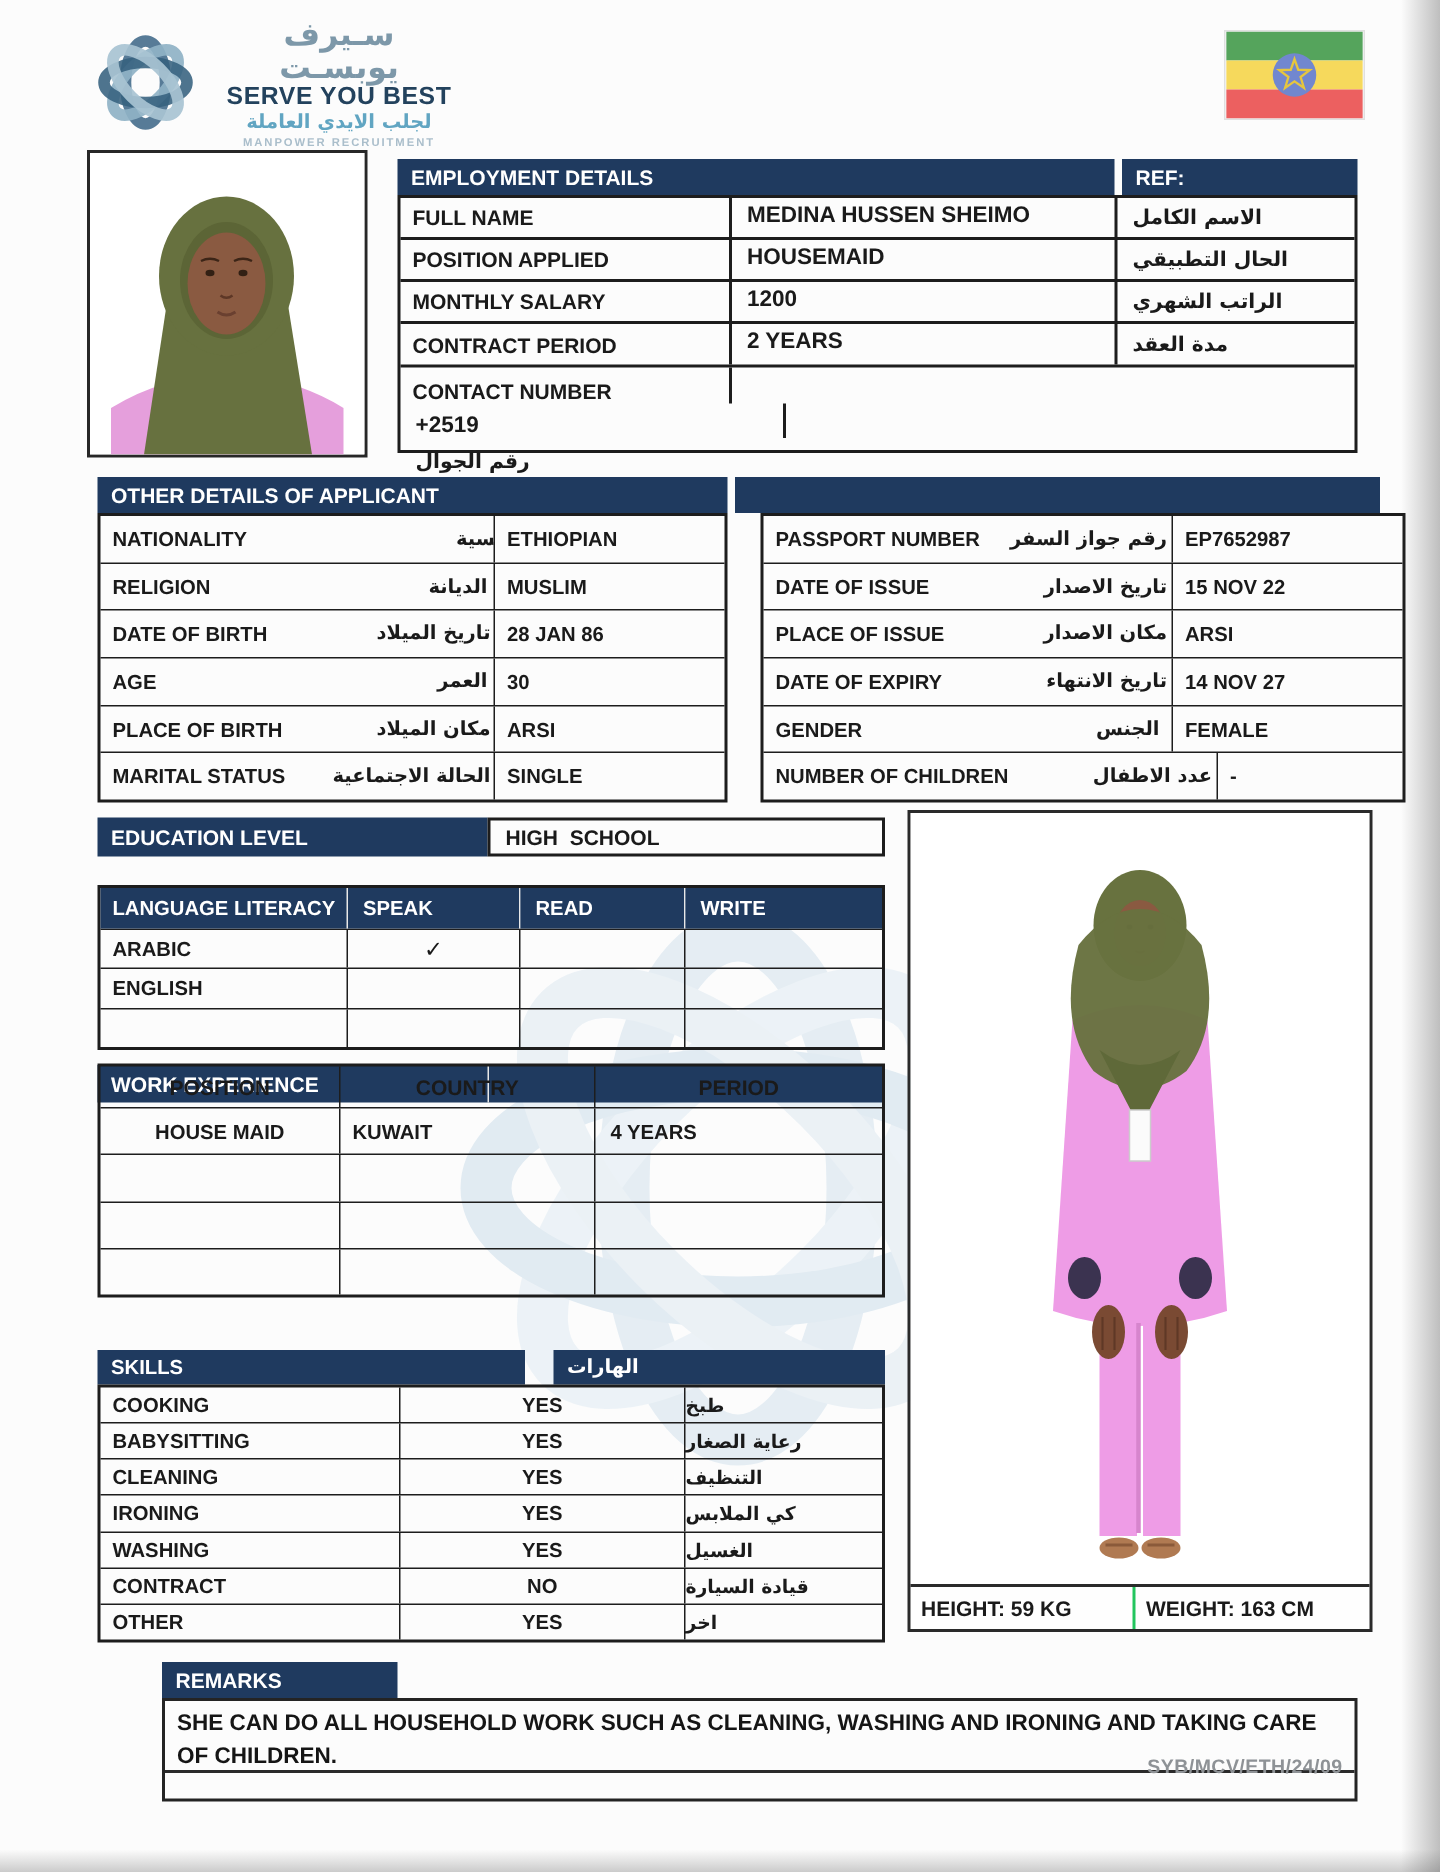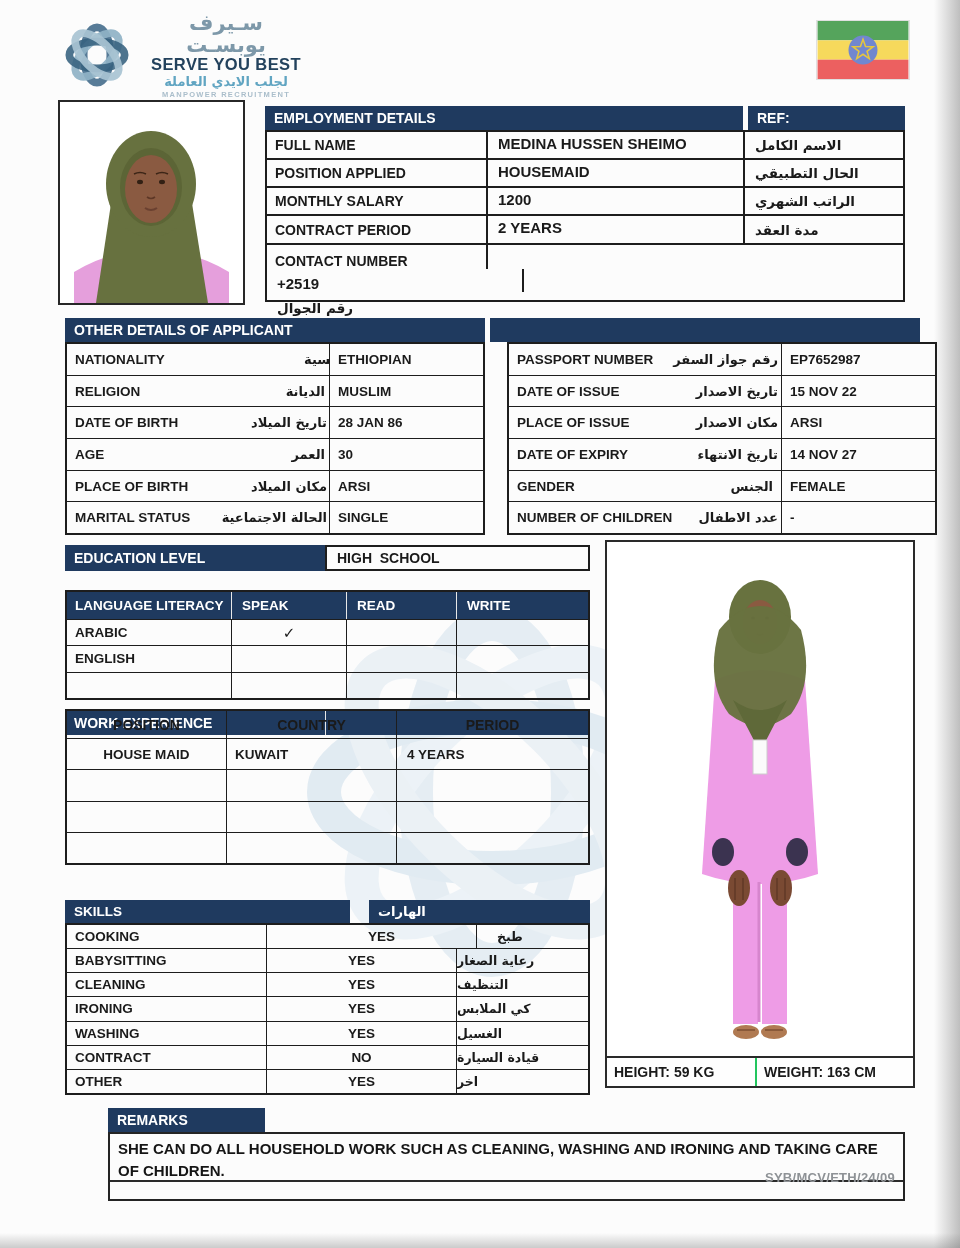--- a/index.html
+++ b/index.html
@@ -243,21 +243,21 @@
       <div class="od-value">14 NOV 27</div>
     </div>
     <div class="od-row">
       <div class="od-label" style="width:273px; padding-right:8px;">
           <span>GENDER</span>
           <span class="ar ar-lab">الجنس</span>
         </div>
       <div class="od-value">FEMALE</div>
     </div>
     <div class="od-row">
-      <div class="od-label" style="width:273px; padding-right:3px;">
+      <div class="od-label" style="width:303px; padding-right:3px;">
           <span>NUMBER OF CHILDREN</span>
           <span class="ar ar-lab">عدد الاطفال</span>
         </div>
       <div class="od-value">-</div>
     </div>
   </div>
 
   <div class="abs navy" style="left:65px; top:545px; width:260px; height:26px;">EDUCATION LEVEL</div>
   <div class="abs" style="left:325px; top:545px; width:265px; height:26px; border:2px solid #1d1d1d;
        display:flex; align-items:center; padding:0 10px; font-size:14px; font-weight:700; white-space:pre;">HIGH  SCHOOL</div>
@@ -319,21 +319,21 @@
       <div class="g-cell" style="width:170px;"></div>
       <div class="g-cell" style="flex:1;"></div>
     </div>
   </div>
 
   <div class="abs" style="left:65px; top:900px; width:525px; height:23px; display:flex; gap:19px;">
     <div class="navy" style="width:285px; height:23px; font-size:13.5px;">SKILLS</div>
     <div class="navy ar" style="flex:1; height:23px; justify-content:flex-end; font-size:13px;">الهارات</div>
   </div>
   <div class="abs gridtbl" style="left:65px; top:923px; width:525px; height:172px;">
-    <div class="g-row" style="flex:1;gap:20px;">
+    <div class="g-row" style="flex:1;">
       <div class="g-cell" style="width:200px; padding-left:8px;">COOKING</div>
       <div class="g-cell" style="width:190px; justify-content:center;">YES</div>
       <div class="g-cell ar" style="flex:1; justify-content:flex-end; padding-right:8px; font-size:12.5px;">طبخ</div>
     </div>
     <div class="g-row" style="flex:1;">
       <div class="g-cell" style="width:200px; padding-left:8px;">BABYSITTING</div>
       <div class="g-cell" style="width:190px; justify-content:center;">YES</div>
       <div class="g-cell ar" style="flex:1; justify-content:flex-end; padding-right:8px; font-size:12.5px;">رعاية الصغار</div>
     </div>
     <div class="g-row" style="flex:1;">

